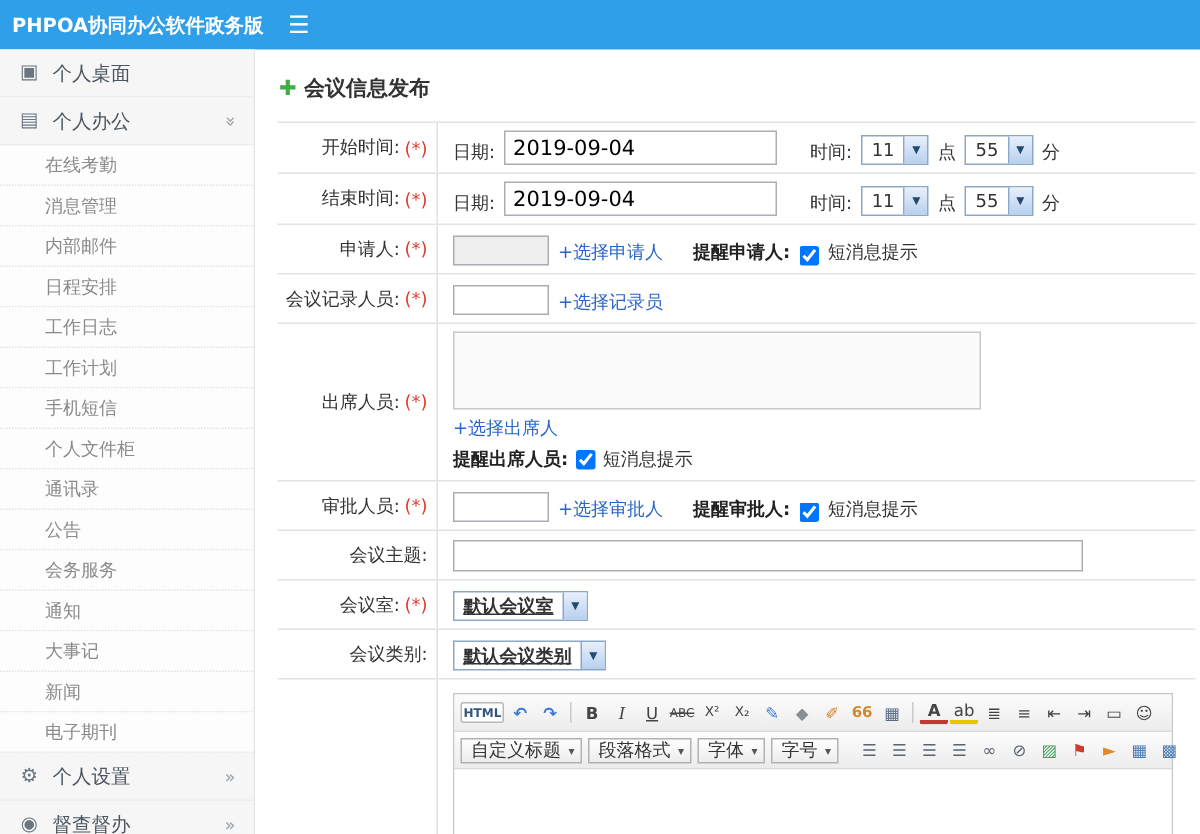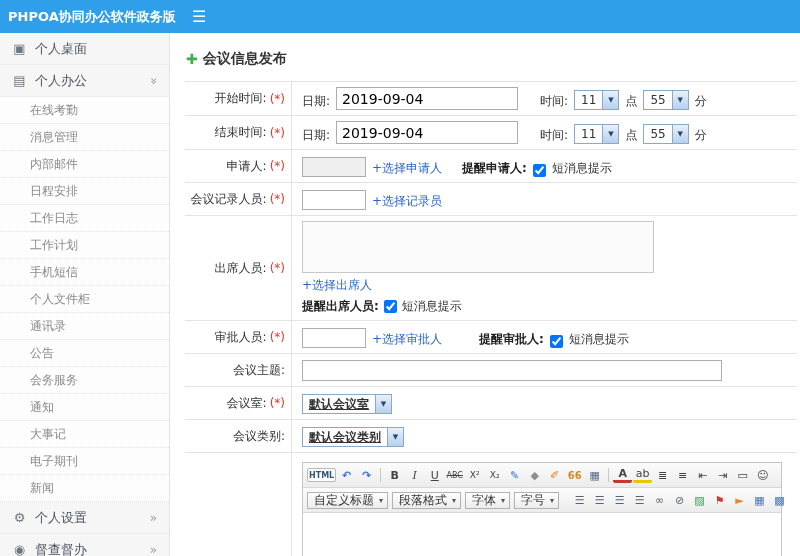--- a/index.html
+++ b/index.html
@@ -116,22 +116,22 @@
       <div class="side-item" data-name="sidebar-item-schedule">日程安排</div>
       <div class="side-item" data-name="sidebar-item-work-log">工作日志</div>
       <div class="side-item" data-name="sidebar-item-work-plan">工作计划</div>
       <div class="side-item" data-name="sidebar-item-sms">手机短信</div>
       <div class="side-item" data-name="sidebar-item-file-cabinet">个人文件柜</div>
       <div class="side-item" data-name="sidebar-item-contacts">通讯录</div>
       <div class="side-item" data-name="sidebar-item-announcement">公告</div>
       <div class="side-item" data-name="sidebar-item-meeting-service">会务服务</div>
       <div class="side-item" data-name="sidebar-item-notice">通知</div>
       <div class="side-item" data-name="sidebar-item-events">大事记</div>
+      <div class="side-item" data-name="sidebar-item-news">新闻</div>
       <div class="side-item" data-name="sidebar-item-e-journal">电子期刊</div>
-      <div class="side-item" data-name="sidebar-item-news">新闻</div>
     </nav>
     <div class="side-header" data-name="sidebar-item-settings">
       <span class="side-ico" data-name="gear-icon">⚙</span>
       <span data-name="sidebar-item-label">个人设置</span>
       <span class="side-sp" data-name="spacer"></span>
       <span class="side-chevron" data-name="chevron-right-icon">»</span>
     </div>
     <div class="side-header" data-name="sidebar-item-supervision">
       <span class="side-ico" data-name="eye-icon">◉</span>
       <span data-name="sidebar-item-label">督查督办</span>
@@ -234,21 +234,21 @@
       </div>
 
       <div class="frow" data-name="form-row-approver">
         <div class="flabel" data-name="field-label">
           <span data-name="label-text">审批人员:</span>
           <span class="req" data-name="required-mark">(*)</span>
         </div>
         <div class="fcontent">
           <input class="text-input small-input" data-name="approver-input" value="" style="">
           <span class="link" data-name="select-approver-link">+选择审批人</span>
-          <span class="remind" style="margin-left:31px" data-name="remind-approver-label">提醒审批人:</span>
+          <span class="remind" style="margin-left:14px" data-name="remind-approver-label">提醒审批人:</span>
           <input type="checkbox" data-name="approver-sms-checkbox" checked="true" style="">
           <span data-name="sms-label">短消息提示</span>
         </div>
       </div>
 
 
       <div class="frow" data-name="form-row-meeting-topic">
         <div class="flabel" data-name="field-label">
           <span data-name="label-text">会议主题:</span>
         </div>

